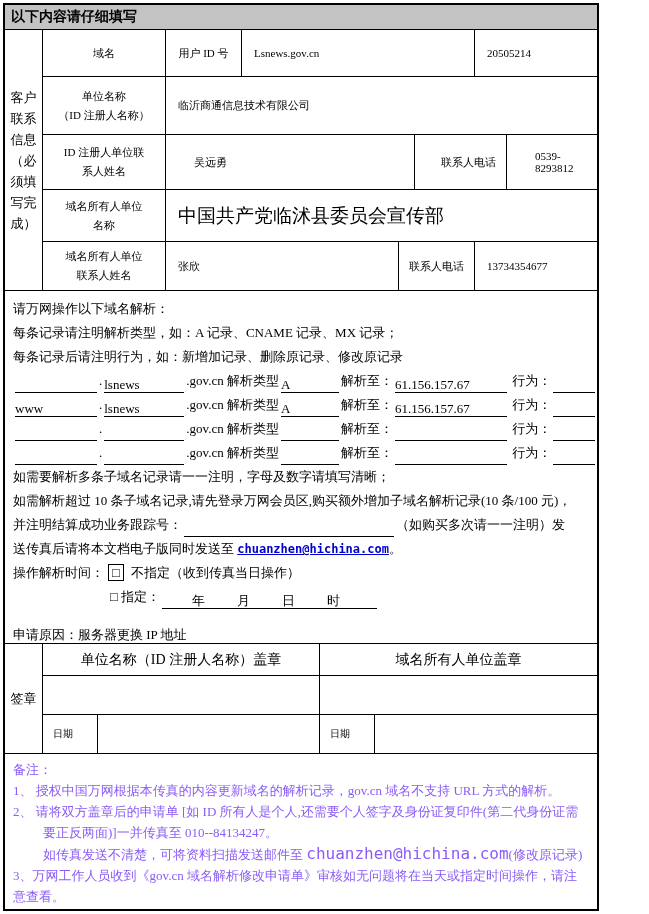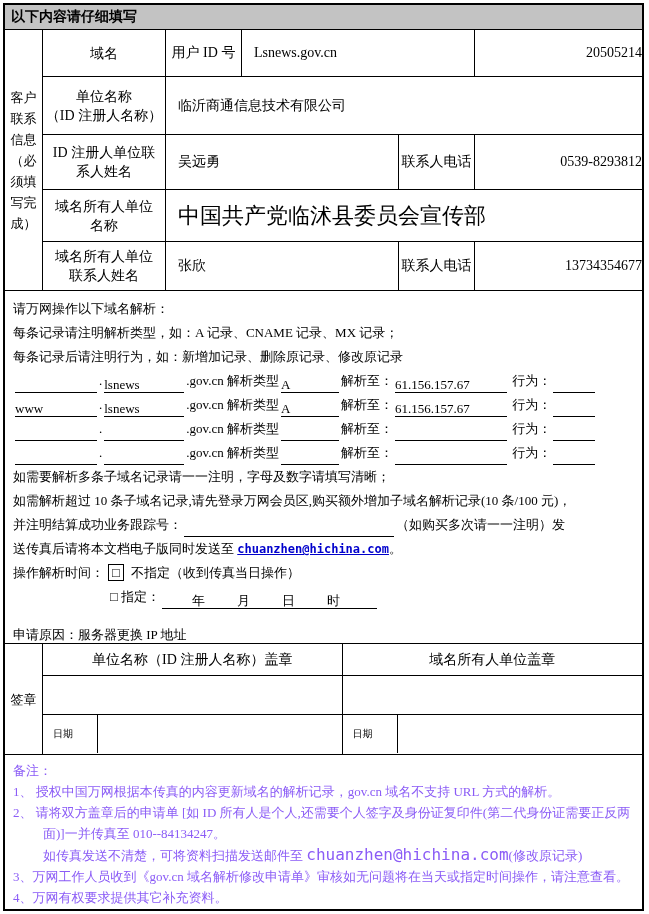--- a/index.html
+++ b/index.html
@@ -1,39 +1,39 @@
 <!DOCTYPE html>
 <html><head>
 <meta charset="utf-8">
 <style>
   * { box-sizing: border-box; }
   body { margin:0; background:#fff; font-family:"Liberation Serif","DejaVu Serif",serif; color:#000; }
-  .page { margin:3px; width:641px; height:908px; border:2px solid #000; display:flex; flex-direction:column; overflow:hidden; }
+  .page { margin:3px; width:596px; height:908px; border:2px solid #000; display:flex; flex-direction:column; overflow:hidden; }
 
   .hdr { height:25px; background:#c3c3c3; border-bottom:1px solid #000; font-weight:bold; font-size:14px; line-height:24px; padding-left:6px; }
 
   .section { display:flex; border-bottom:1px solid #000; }
   .side-col { width:38px; border-right:1px solid #000; display:flex; flex-direction:column; justify-content:center; align-items:center; font-size:13px; line-height:21px; }
   .side-col div { white-space:nowrap; }
 
   
   .cust { height:261px; }
   .cust-rows { flex:1; display:flex; flex-direction:column; }
   .crow { display:flex; border-bottom:1px solid #000; }
   .crow:last-child { border-bottom:none; }
-  .cell { border-right:1px solid #000; display:flex; flex-direction:column; justify-content:center; font-size:14px; }
+  .cell { border-right:1px solid #000; display:flex; flex-direction:column; justify-content:center; font-size:11px; }
   .cell:last-child { border-right:none; }
   .lblc { width:123px; text-align:center; line-height:19px; }
   .valc { padding-left:12px; justify-content:center; }
   .w-val1 { width:233px; }
   .w-lbl2 { width:76px; text-align:center; }
-  .w-val2 { flex:1;text-align:right; }
+  .w-val2 { flex:1; }
   .grow { flex:1; }
-  .r1 { height:47px; } .r2 { height:58px; } .r3 { height:55px; } .r4 { height:52px; } .r5 { height:48px; }
-  .bigval { font-size:22px; }
+  .r1 { height:47px; } .r2 { height:58px; } .r3 { height:55px;gap:16px; } .r4 { height:52px; } .r5 { height:48px; }
+  .bigval { font-size:19px; }
 
   
   .auth { height:353px; }
   .auth-body { flex:1; padding:6px 4px 0 8px; font-size:13px; }
   .aline { height:24px; line-height:24px; white-space:nowrap; }
   .blank { display:inline-block; border-bottom:1px solid #000; text-align:left; height:17px; line-height:17px; vertical-align:bottom; margin:0 2px; }
   .b-sub { width:82px; } .b-host { width:80px; } .b-type { width:58px; } .b-target { width:112px; } .b-act { width:42px; }
   .b-track { width:210px; } .b-datetime { width:215px; letter-spacing:2px; }
   .mail-link { color:#0000cc; text-decoration:underline; font-family:"DejaVu Sans Mono",monospace; font-size:12px; font-weight:bold; }
   .chk-outer { display:inline-block; border:1px solid #000; padding:0 3px; line-height:15px; margin:0 4px; }

